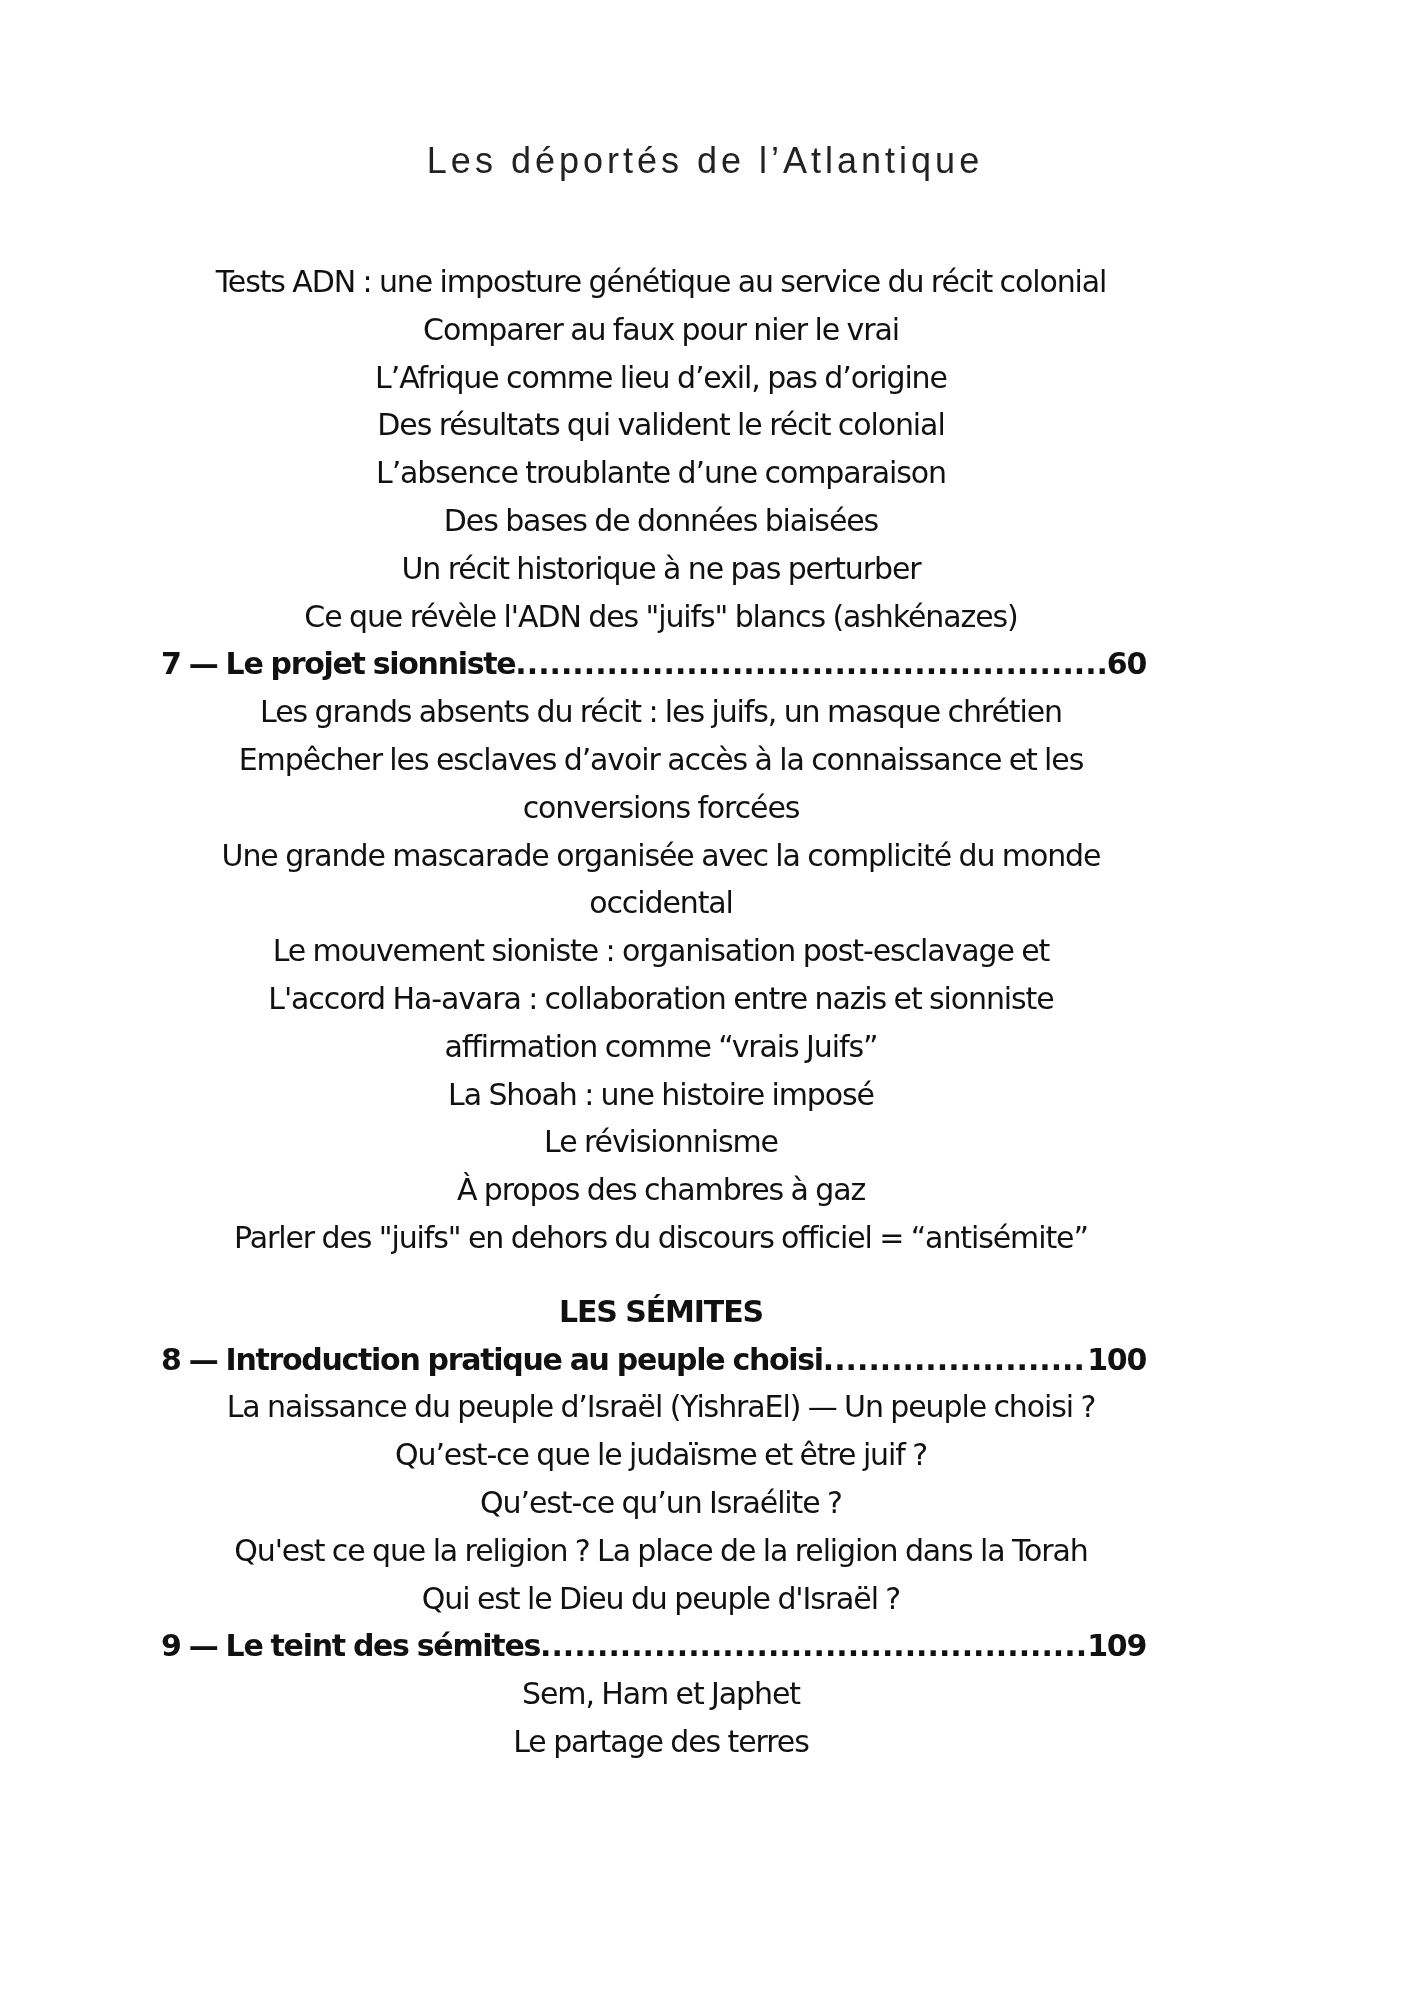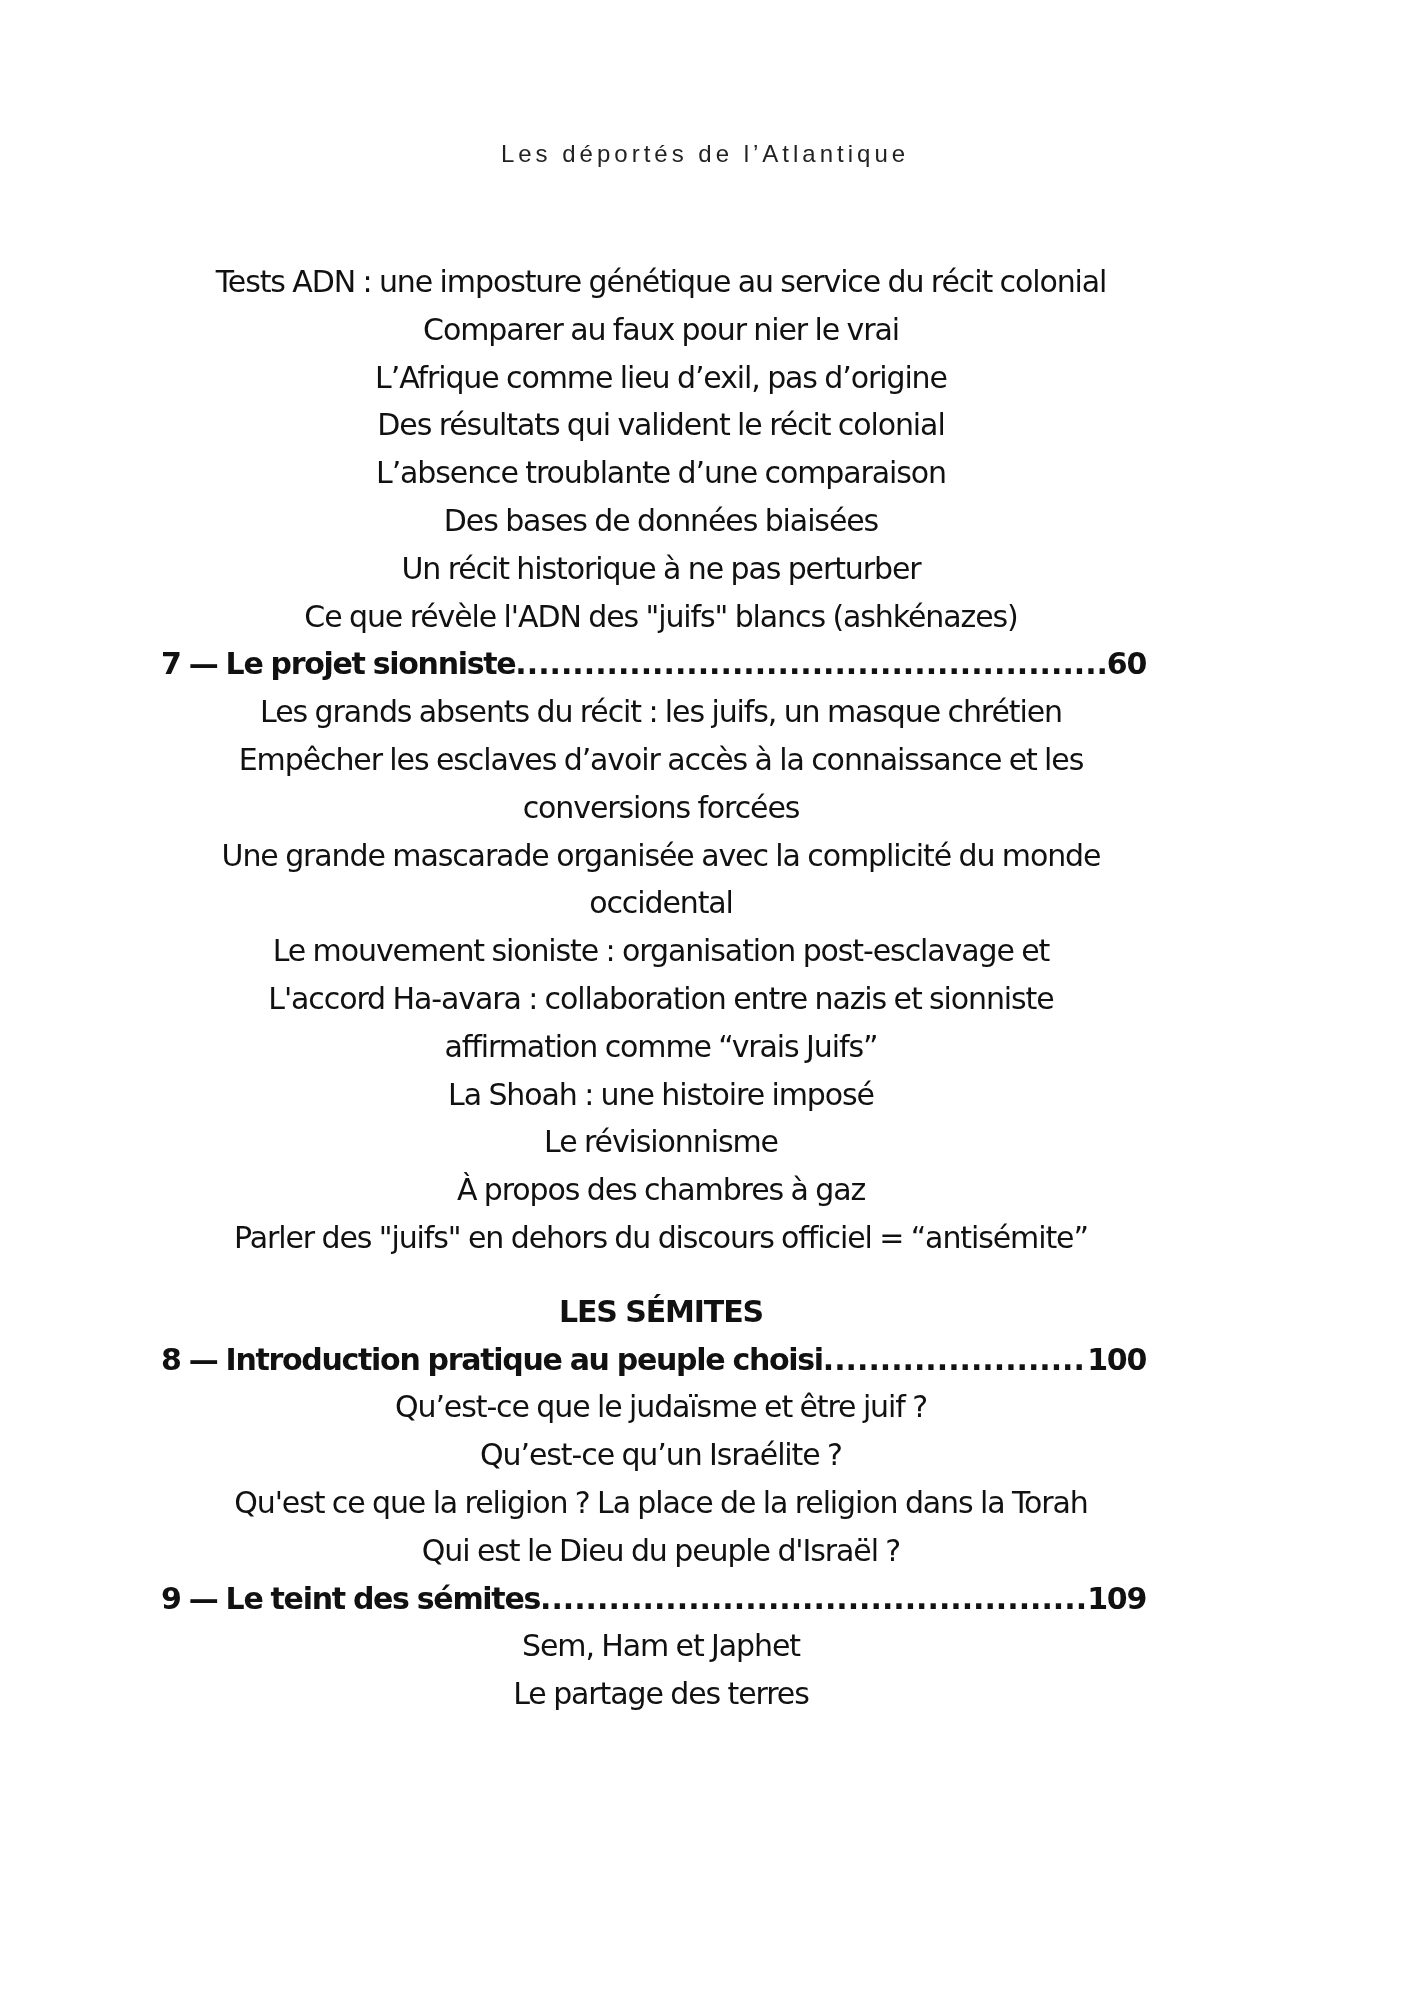--- a/index.html
+++ b/index.html
@@ -14,21 +14,21 @@
       overflow: hidden;
       color: #111111;
     }
     .header {
       position: absolute;
       top: 140px;
       left: 0;
       width: 1410px;
       text-align: center;
       font-family: "Liberation Sans", sans-serif;
-      font-size: 24px;
+      font-size: 36px;
       letter-spacing: 4px;
       color: #222222;
     }
     .toc {
       position: absolute;
       top: 258px;
       left: 161px;
       width: 1000px;
       font-family: "DejaVu Sans", sans-serif;
       font-size: 30px;
@@ -98,20 +98,21 @@
   <span class="line">À propos des chambres à gaz</span>
   <span class="line">Parler des "juifs" en dehors du discours officiel = “antisémite”</span>
 
   <span class="section">LES SÉMITES</span>
 
   <div class="chapter">
     <span class="title">8 — Introduction pratique au peuple choisi</span>
     <span class="dots"></span>
     <span class="page">100</span>
   </div>
+  <span class="line">La naissance du peuple d’Israël (YishraEl) — Un peuple choisi ?</span>
   <span class="line">Qu’est-ce que le judaïsme et être juif ?</span>
   <span class="line">Qu’est-ce qu’un Israélite ?</span>
   <span class="line">Qu'est ce que la religion ? La place de la religion dans la Torah</span>
   <span class="line">Qui est le Dieu du peuple d'Israël ?</span>
 
   <div class="chapter">
     <span class="title">9 — Le teint des sémites</span>
     <span class="dots"></span>
     <span class="page">109</span>
   </div>

